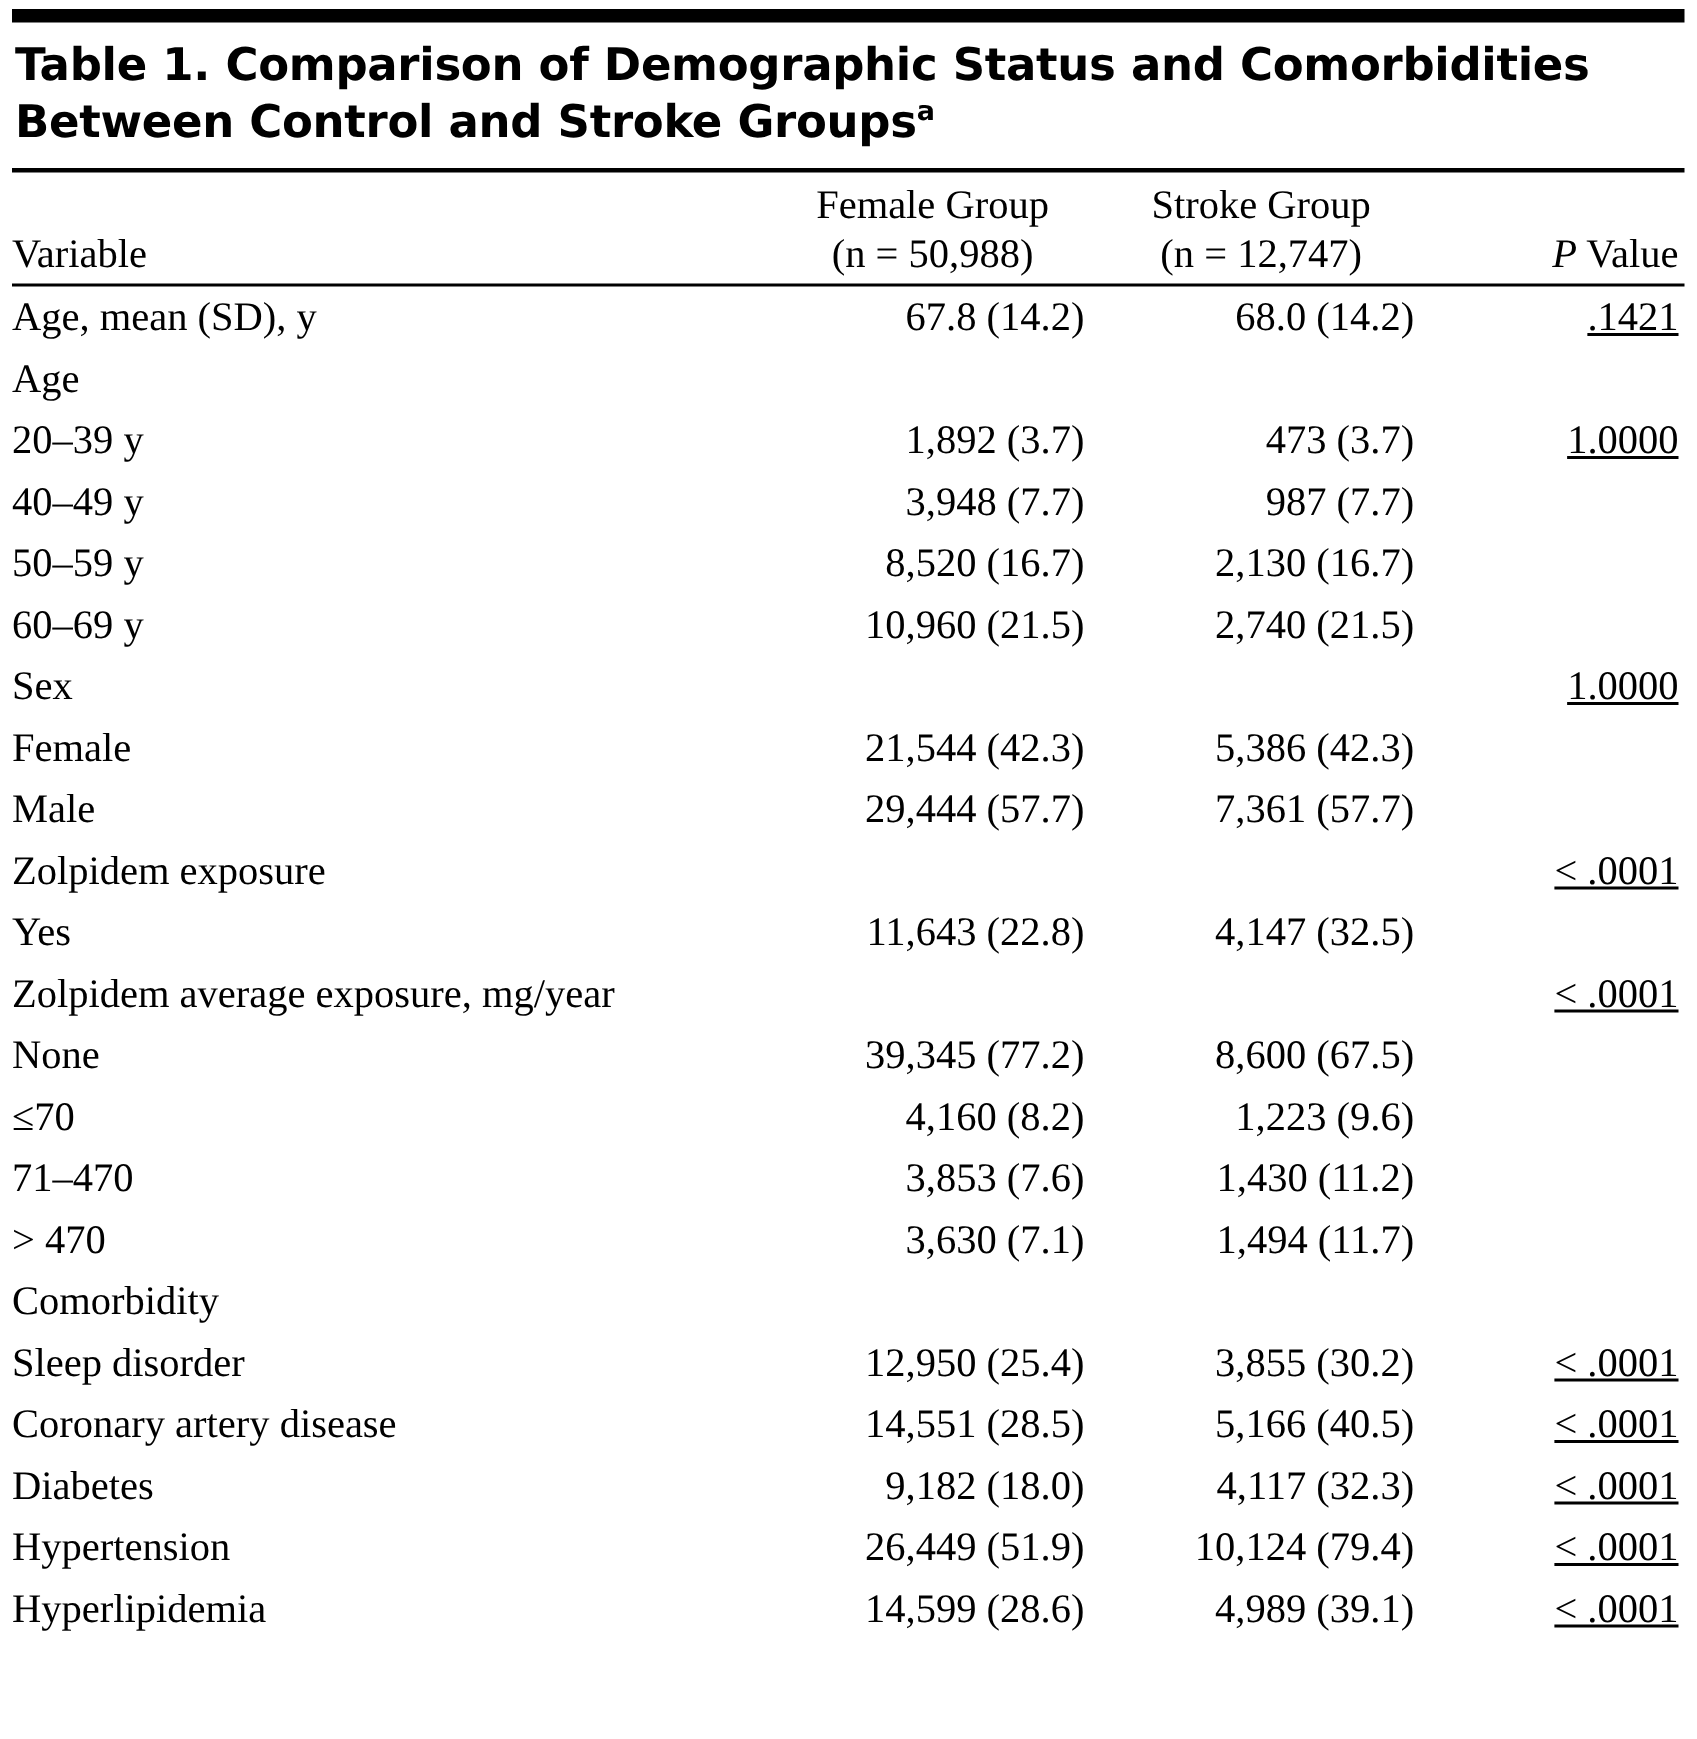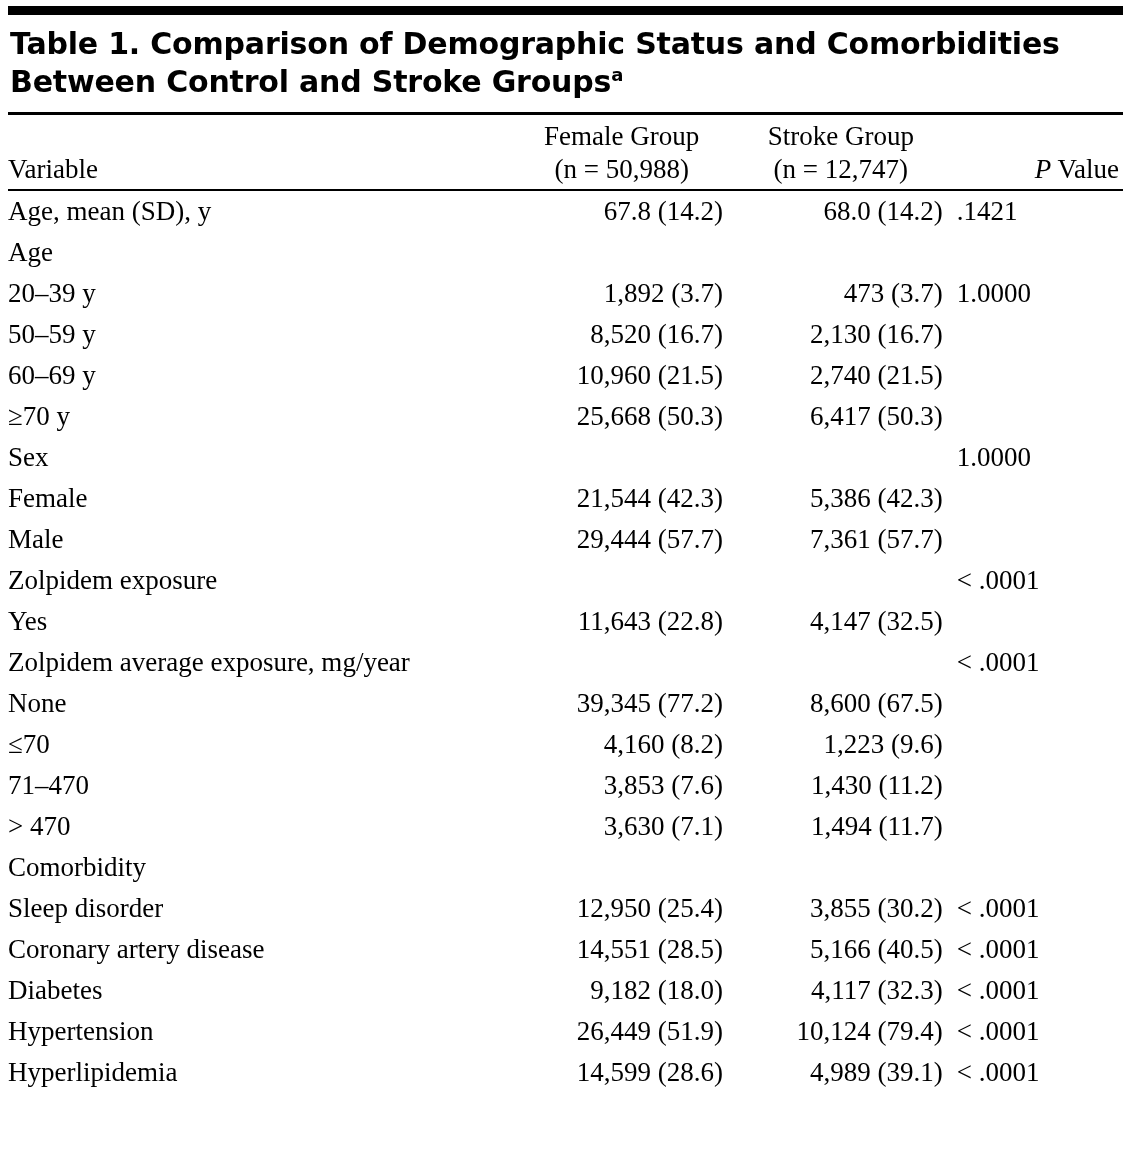--- a/index.html
+++ b/index.html
@@ -73,21 +73,21 @@
   .head-p i { font-style: italic; }
   .head-stack { display: block; }
 
   tbody tr td {
     height: 41px;
     line-height: 41px;
   }
   .lvl1 { padding-left: 4px; font-family: Liberation Serif, serif; }
   .lvl2 { padding-left: 46px; margin-top: 32px; }
   .num { padding-right: 14px; }
-  .pval { text-align: left; padding-right: 4px; }
+  .pval { text-align: right; padding-right: 4px; text-decoration: underline; }
   .spacer-sm { height: 5px; }
 </style>
 </head>
 <body>
 
 <div class="page">
 
   <div class="rule-top"></div>
 
   <div class="title">
@@ -133,38 +133,38 @@
           <td class="col-num num"></td>
           <td class="col-p pval"></td>
         </tr>
         <tr>
           <td class="col-var lvl2">20–39 y</td>
           <td class="col-num num">1,892 (3.7)</td>
           <td class="col-num num">473 (3.7)</td>
           <td class="col-p pval">1.0000</td>
         </tr>
         <tr>
+          <td class="col-var lvl2">40–49 y</td>
+          <td class="col-num num">3,948 (7.7)</td>
+          <td class="col-num num">987 (7.7)</td>
+          <td class="col-p pval"></td>
+        </tr>
+        <tr>
           <td class="col-var lvl2">50–59 y</td>
           <td class="col-num num">8,520 (16.7)</td>
           <td class="col-num num">2,130 (16.7)</td>
           <td class="col-p pval"></td>
         </tr>
         <tr>
           <td class="col-var lvl2">60–69 y</td>
           <td class="col-num num">10,960 (21.5)</td>
           <td class="col-num num">2,740 (21.5)</td>
           <td class="col-p pval"></td>
         </tr>
         <tr>
-          <td class="col-var lvl2">≥70 y</td>
-          <td class="col-num num">25,668 (50.3)</td>
-          <td class="col-num num">6,417 (50.3)</td>
-          <td class="col-p pval"></td>
-        </tr>
-        <tr>
           <td class="col-var lvl1">Sex</td>
           <td class="col-num num"></td>
           <td class="col-num num"></td>
           <td class="col-p pval">1.0000</td>
         </tr>
         <tr>
           <td class="col-var lvl2">Female</td>
           <td class="col-num num">21,544 (42.3)</td>
           <td class="col-num num">5,386 (42.3)</td>
           <td class="col-p pval"></td>

